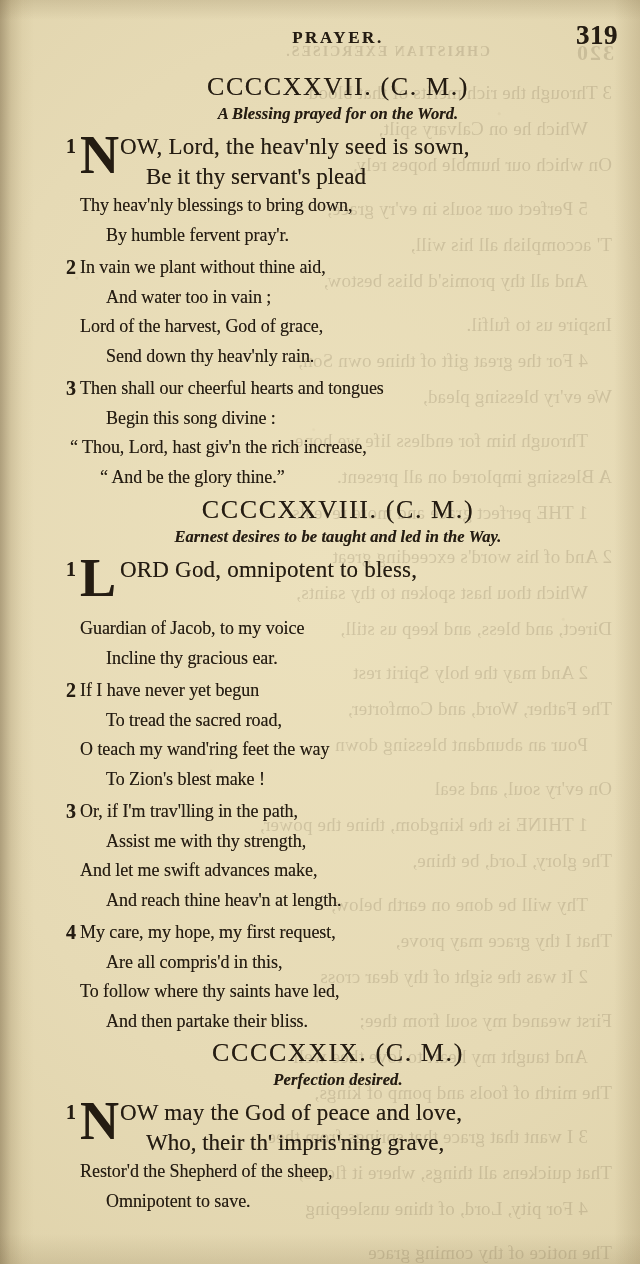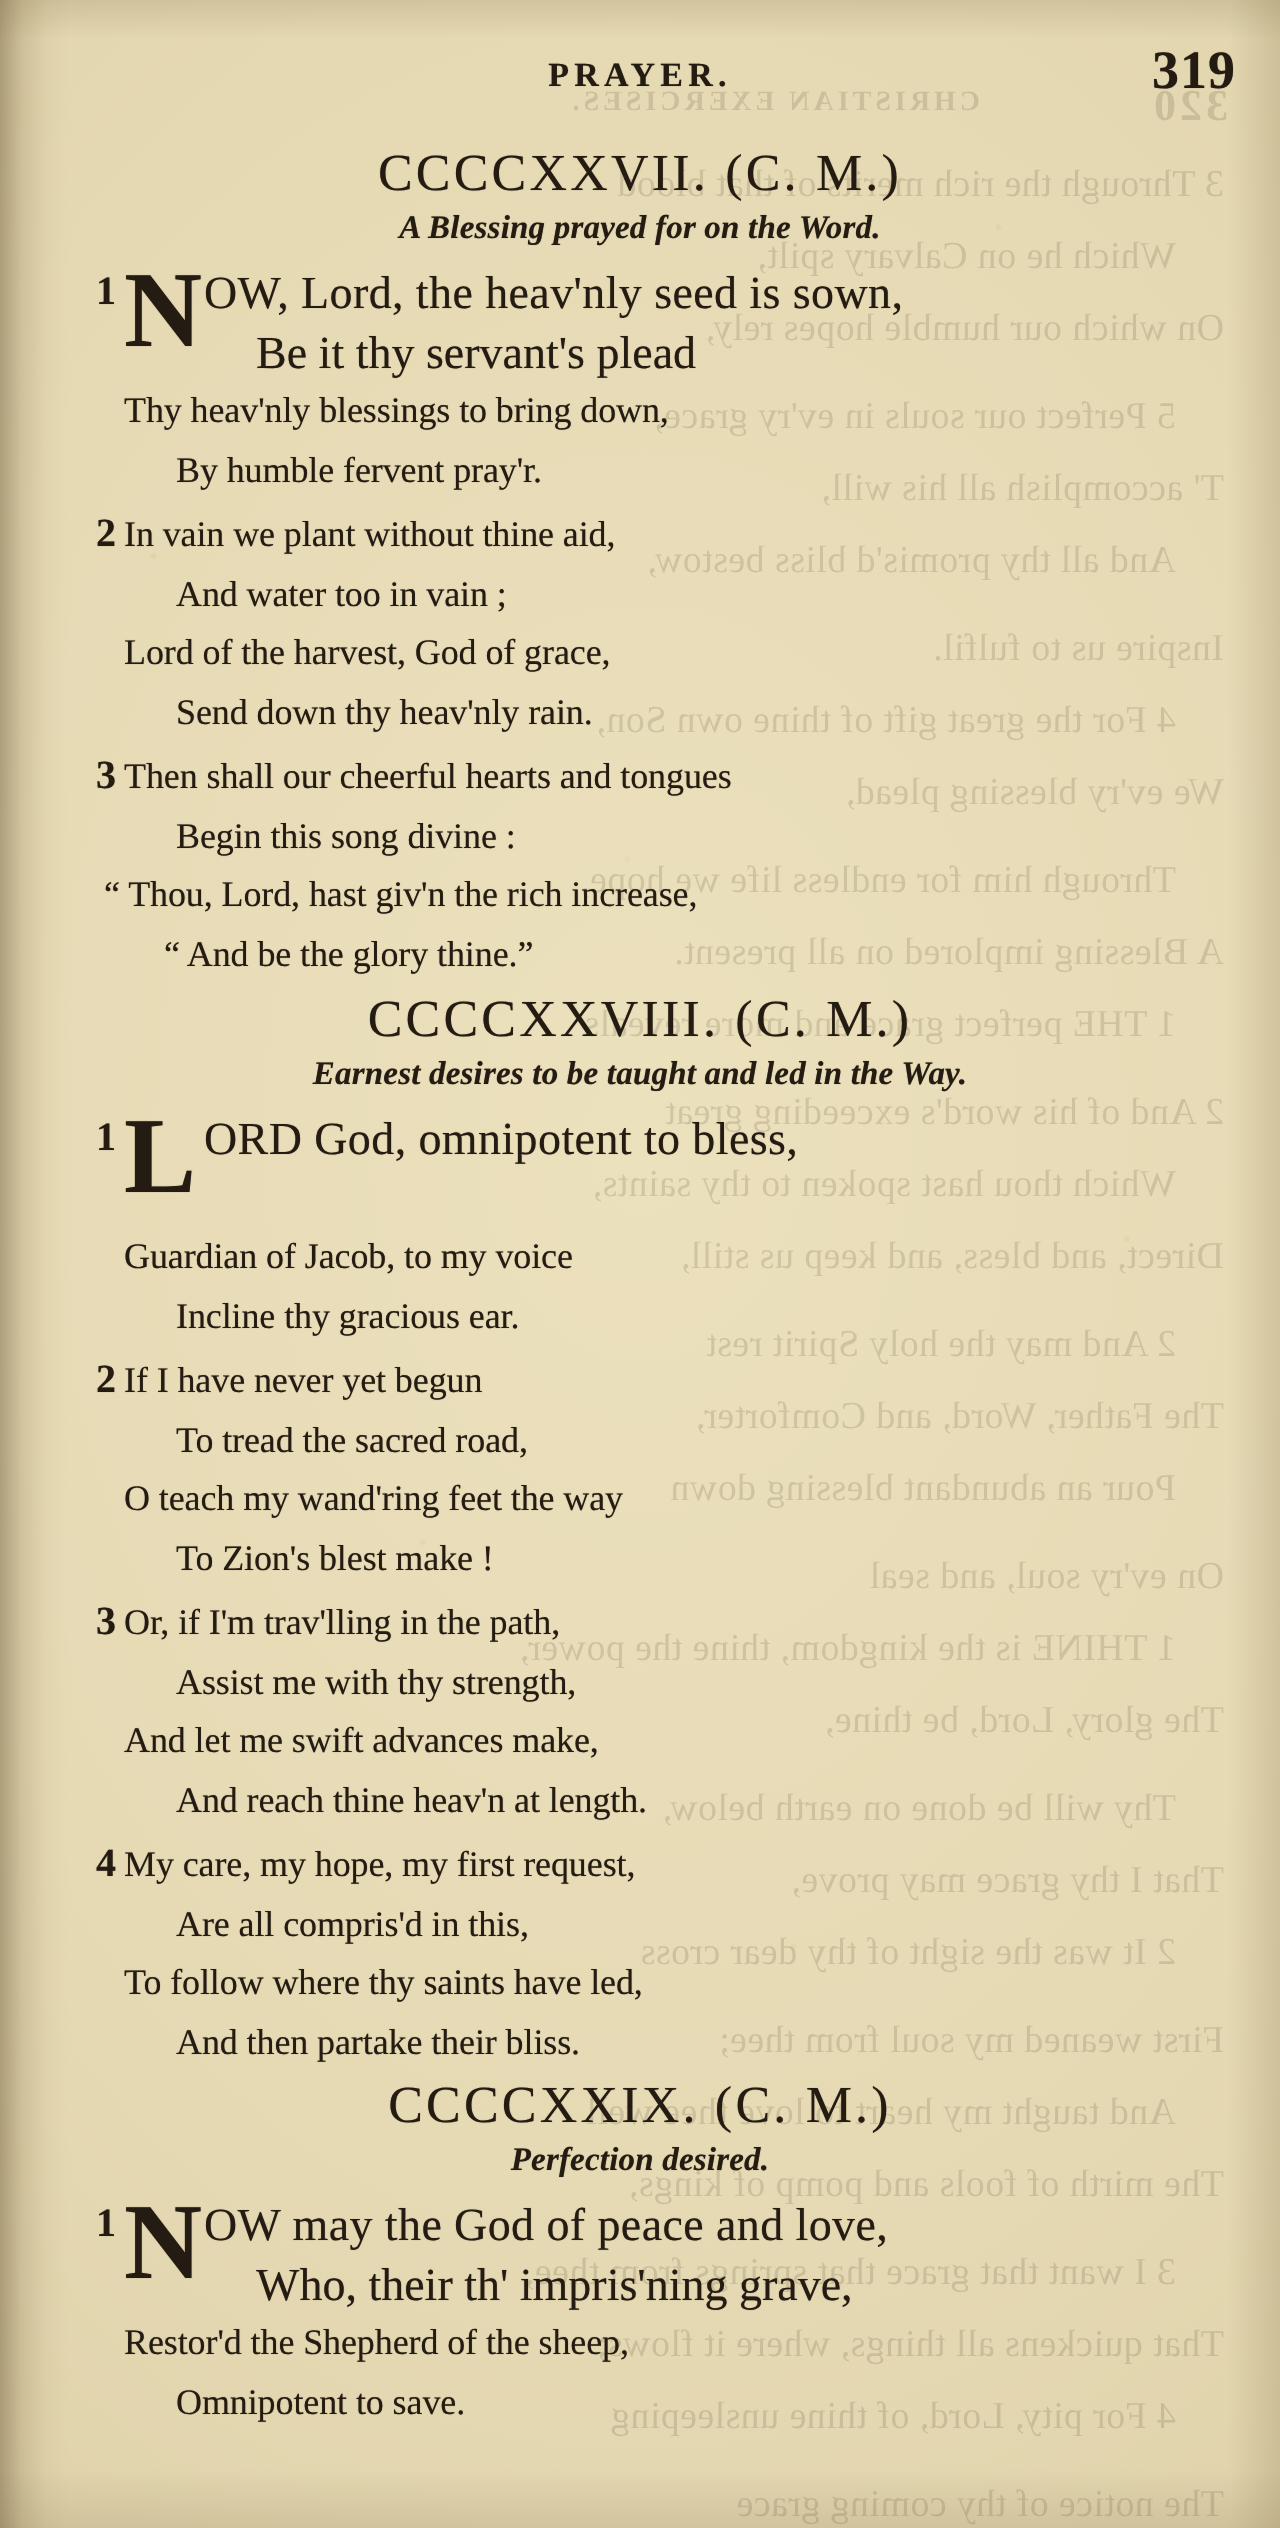--- a/index.html
+++ b/index.html
@@ -189,21 +189,21 @@
     font-size: 23px;
     line-height: 29.5px;
     white-space: nowrap;
   }
   .smallcaps-rest {
     font-size: 23px;
     letter-spacing: 0.2px;
   }
 
   
-  .content { text-shadow: 0 0 0.45px rgba(40,28,14,0.55); }
+  .content { text-shadow: 0 0 0.45px rgba(40,28,14,0.55); margin-left: 18px; }
 </style>
 </head>
 <body>
 
 <div class="page">
 
   <div class="paper-base"></div>
   <div class="speckle"></div>
 
   <div class="showthrough" id="showthrough-layer">

